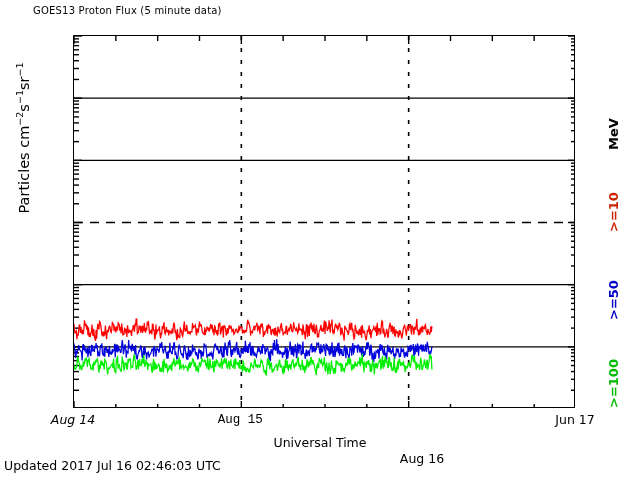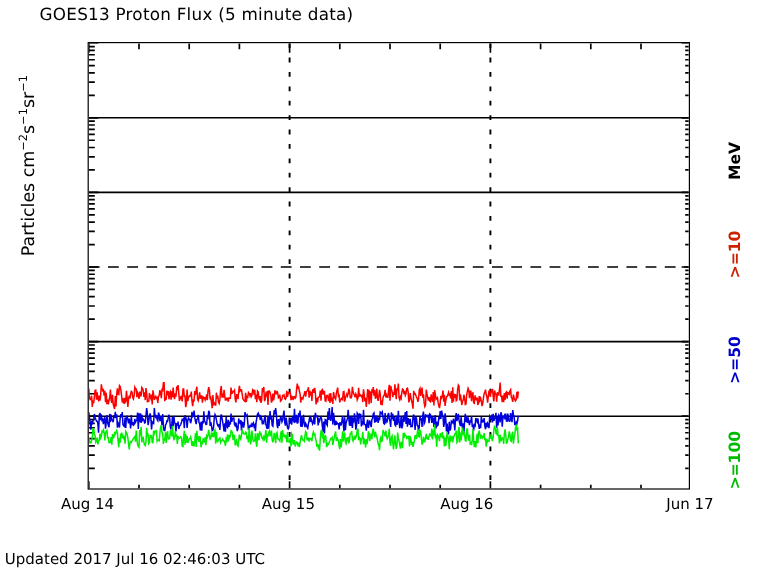--- a/index.html
+++ b/index.html
@@ -6,21 +6,21 @@
   body{
     width:640px;height:480px;background:#ffffff;
     font-family:"DejaVu Sans","Liberation Sans",sans-serif;
     color:#000;overflow:hidden;position:relative;
   }
   #root{position:absolute;left:0;top:0;width:640px;height:480px;}
 
   .txt{position:absolute;white-space:pre;line-height:1;}
 
   
-  #chart-title{left:33px;top:6px;font-size:14px;letter-spacing:.2px;}
+  #chart-title{left:33px;top:6px;font-size:10px;letter-spacing:.2px;}
   #begin-label{left:417px;top:8px;font-size:12.5px;letter-spacing:.2px;}
 
   
   #plot-frame{
     position:absolute;left:73px;top:35px;width:502px;height:373px;
     border:1.6px solid #000;box-sizing:border-box;background:#fff;
   }
   #plot-clip{position:absolute;inset:0;overflow:hidden;}
   #plot-svg{position:absolute;left:0;top:0;}
   #ytitle{
@@ -206,25 +206,26 @@
           <polyline points="0.00,307.52 0.58,312.26 1.16,316.63 1.74,322.06 2.32,314.91 2.91,317.67 3.49,314.66 4.07,313.48 4.65,309.00 5.23,311.89 5.81,313.44 6.39,314.88 6.97,314.98 7.55,316.77 8.13,324.50 8.72,309.98 9.30,308.11 9.88,314.11 10.46,309.33 11.04,314.27 11.62,313.48 12.20,317.43 12.78,313.88 13.36,311.71 13.94,321.28 14.53,316.20 15.11,309.90 15.69,316.05 16.27,318.38 16.85,320.06 17.43,308.88 18.01,315.81 18.59,309.43 19.17,313.96 19.75,314.15 20.34,315.88 20.92,309.88 21.50,312.21 22.08,307.12 22.66,312.39 23.24,309.29 23.82,320.36 24.40,316.26 24.98,317.46 25.56,320.27 26.15,312.31 26.73,309.14 27.31,311.78 27.89,307.37 28.47,317.76 29.05,318.91 29.63,319.40 30.21,312.05 30.79,320.59 31.38,311.03 31.96,310.94 32.54,313.76 33.12,316.79 33.70,312.87 34.28,315.69 34.86,321.00 35.44,309.89 36.02,318.18 36.60,315.72 37.19,318.30 37.77,317.77 38.35,313.06 38.93,315.78 39.51,314.53 40.09,314.02 40.67,307.76 41.25,321.39 41.83,308.49 42.41,315.78 43.00,308.40 43.58,316.49 44.16,309.48 44.74,314.09 45.32,313.23 45.90,314.11 46.48,316.38 47.06,316.06 47.64,309.94 48.22,304.09 48.81,308.42 49.39,318.19 49.97,315.06 50.55,310.77 51.13,308.44 51.71,312.26 52.29,321.81 52.87,315.67 53.45,316.59 54.03,316.94 54.62,304.05 55.20,310.54 55.78,311.65 56.36,309.89 56.94,313.53 57.52,314.54 58.10,307.81 58.68,309.70 59.26,314.93 59.84,310.76 60.43,313.07 61.01,318.10 61.59,309.01 62.17,319.33 62.75,322.74 63.33,322.87 63.91,318.24 64.49,317.19 65.07,314.79 65.66,315.10 66.24,311.99 66.82,309.48 67.40,312.49 67.98,320.07 68.56,321.84 69.14,317.23 69.72,311.33 70.30,319.19 70.88,310.58 71.47,316.11 72.05,317.12 72.63,323.52 73.21,316.59 73.79,318.61 74.37,315.32 74.95,321.49 75.53,319.12 76.11,318.68 76.69,317.56 77.28,315.68 77.86,313.45 78.44,313.99 79.02,312.94 79.60,320.74 80.18,310.07 80.76,311.66 81.34,314.04 81.92,320.64 82.50,314.19 83.09,312.22 83.67,313.62 84.25,313.62 84.83,316.67 85.41,314.23 85.99,307.26 86.57,311.28 87.15,310.86 87.73,306.08 88.31,311.82 88.90,315.16 89.48,317.43 90.06,313.56 90.64,313.08 91.22,309.72 91.80,315.92 92.38,317.23 92.96,322.62 93.54,315.46 94.13,322.82 94.71,314.91 95.29,316.95 95.87,306.82 96.45,314.77 97.03,315.90 97.61,317.63 98.19,317.57 98.77,311.30 99.35,312.18 99.94,306.33 100.52,307.73 101.10,318.95 101.68,315.68 102.26,318.98 102.84,322.93 103.42,322.48 104.00,319.82 104.58,311.89 105.16,309.39 105.75,310.91 106.33,313.93 106.91,316.97 107.49,318.76 108.07,319.33 108.65,317.31 109.23,322.28 109.81,313.11 110.39,309.37 110.97,312.22 111.56,315.50 112.14,319.03 112.72,323.46 113.30,316.84 113.88,323.84 114.46,311.10 115.04,319.42 115.62,320.24 116.20,313.90 116.78,319.82 117.37,315.36 117.95,317.76 118.53,308.59 119.11,315.53 119.69,313.04 120.27,312.29 120.85,312.28 121.43,317.67 122.01,318.69 122.59,316.11 123.18,319.02 123.76,323.30 124.34,321.07 124.92,312.71 125.50,316.09 126.08,316.81 126.66,314.07 127.24,322.89 127.82,315.90 128.41,316.31 128.99,320.31 129.57,317.48 130.15,307.46 130.73,310.21 131.31,310.40 131.89,309.69 132.47,316.00 133.05,322.01 133.63,320.41 134.22,318.86 134.80,319.42 135.38,317.83 135.96,319.98 136.54,317.38 137.12,316.41 137.70,319.45 138.28,318.34 138.86,323.40 139.44,315.71 140.03,312.31 140.61,309.06 141.19,308.26 141.77,310.45 142.35,310.25 142.93,314.14 143.51,311.43 144.09,312.71 144.67,317.69 145.25,315.55 145.84,316.56 146.42,312.53 147.00,310.15 147.58,317.70 148.16,319.79 148.74,321.44 149.32,310.68 149.90,321.30 150.48,313.69 151.06,306.58 151.65,313.59 152.23,311.05 152.81,318.59 153.39,319.17 153.97,311.00 154.55,305.75 155.13,309.38 155.71,304.07 156.29,308.94 156.88,318.07 157.46,320.83 158.04,313.19 158.62,318.83 159.20,314.66 159.78,311.80 160.36,312.33 160.94,315.56 161.52,314.09 162.10,309.93 162.69,306.11 163.27,316.07 163.85,318.70 164.43,311.95 165.01,315.69 165.59,320.45 166.17,321.44 166.75,320.09 167.33,312.56 167.91,317.13 168.50,312.38 169.08,317.89 169.66,311.00 170.24,314.24 170.82,315.14 171.40,304.68 171.98,315.54 172.56,315.22 173.14,309.72 173.72,316.40 174.31,316.20 174.89,308.16 175.47,311.17 176.05,306.17 176.63,319.50 177.21,310.82 177.79,319.71 178.37,315.00 178.95,309.75 179.53,316.83 180.12,319.86 180.70,316.88 181.28,318.07 181.86,319.89 182.44,320.89 183.02,317.27 183.60,314.57 184.18,310.58 184.76,315.57 185.34,313.15 185.93,315.18 186.51,317.34 187.09,316.11 187.67,310.08 188.25,317.66 188.83,308.06 189.41,311.03 189.99,311.25 190.57,310.90 191.16,318.46 191.74,313.84 192.32,314.78 192.90,312.28 193.48,311.59 194.06,313.28 194.64,319.40 195.22,323.70 195.80,315.23 196.38,325.12 196.97,313.66 197.55,313.90 198.13,317.30 198.71,318.36 199.29,306.96 199.87,313.91 200.45,304.10 201.03,312.56 201.61,314.73 202.19,311.24 202.78,303.16 203.36,317.82 203.94,307.94 204.52,312.87 205.10,318.43 205.68,314.61 206.26,318.01 206.84,316.24 207.42,317.09 208.00,317.07 208.59,321.80 209.17,315.92 209.75,318.24 210.33,318.12 210.91,314.73 211.49,310.65 212.07,317.16 212.65,323.55 213.23,311.73 213.81,322.51 214.40,316.41 214.98,314.68 215.56,312.47 216.14,305.56 216.72,313.30 217.30,318.78 217.88,311.35 218.46,318.97 219.04,310.41 219.63,320.57 220.21,313.66 220.79,314.82 221.37,308.41 221.95,312.40 222.53,322.10 223.11,318.71 223.69,308.37 224.27,309.48 224.85,317.39 225.44,308.44 226.02,312.57 226.60,308.74 227.18,319.31 227.76,316.15 228.34,317.01 228.92,305.59 229.50,316.88 230.08,317.80 230.66,317.96 231.25,322.94 231.83,316.41 232.41,313.66 232.99,320.52 233.57,317.11 234.15,314.37 234.73,317.41 235.31,319.98 235.89,313.74 236.47,312.58 237.06,308.89 237.64,308.17 238.22,316.34 238.80,310.41 239.38,315.64 239.96,310.42 240.54,312.99 241.12,316.43 241.70,311.79 242.28,314.20 242.87,307.32 243.45,307.79 244.03,308.70 244.61,307.42 245.19,311.84 245.77,316.85 246.35,317.29 246.93,308.25 247.51,316.71 248.09,313.89 248.68,314.82 249.26,309.85 249.84,308.21 250.42,313.23 251.00,315.07 251.58,319.86 252.16,307.58 252.74,313.37 253.32,308.75 253.91,314.76 254.49,311.63 255.07,317.86 255.65,318.66 256.23,310.27 256.81,318.02 257.39,315.86 257.97,306.31 258.55,314.84 259.13,320.83 259.72,317.92 260.30,310.71 260.88,320.98 261.46,318.67 262.04,310.30 262.62,315.66 263.20,311.76 263.78,307.38 264.36,317.30 264.94,306.53 265.53,319.60 266.11,312.62 266.69,313.98 267.27,318.09 267.85,312.99 268.43,319.55 269.01,319.40 269.59,319.43 270.17,311.45 270.75,309.46 271.34,314.05 271.92,322.32 272.50,311.22 273.08,312.65 273.66,318.43 274.24,318.82 274.82,322.58 275.40,319.86 275.98,310.85 276.56,314.32 277.15,312.28 277.73,319.74 278.31,310.04 278.89,307.04 279.47,317.17 280.05,316.01 280.63,309.29 281.21,310.60 281.79,311.30 282.38,310.19 282.96,310.03 283.54,316.73 284.12,309.04 284.70,309.61 285.28,312.48 285.86,316.32 286.44,311.89 287.02,312.59 287.60,319.68 288.19,312.89 288.77,310.01 289.35,321.02 289.93,315.32 290.51,318.69 291.09,318.10 291.67,311.97 292.25,312.56 292.83,306.65 293.41,313.21 294.00,306.17 294.58,309.17 295.16,310.51 295.74,319.75 296.32,316.78 296.90,308.51 297.48,313.65 298.06,323.55 298.64,316.98 299.22,325.45 299.81,325.47 300.39,315.49 300.97,322.77 301.55,321.44 302.13,314.94 302.71,315.50 303.29,316.30 303.87,312.97 304.45,315.70 305.03,322.61 305.62,311.51 306.20,308.17 306.78,314.89 307.36,311.76 307.94,308.85 308.52,314.03 309.10,317.07 309.68,319.10 310.26,311.25 310.84,317.45 311.43,320.75 312.01,316.85 312.59,324.49 313.17,314.80 313.75,308.77 314.33,315.67 314.91,310.93 315.49,316.35 316.07,311.73 316.66,315.37 317.24,318.21 317.82,314.98 318.40,315.35 318.98,310.76 319.56,319.88 320.14,317.89 320.72,322.93 321.30,317.01 321.88,319.98 322.47,312.35 323.05,313.70 323.63,315.38 324.21,312.65 324.79,317.05 325.37,321.33 325.95,319.20 326.53,320.76 327.11,311.29 327.69,316.17 328.28,313.63 328.86,316.00 329.44,312.45 330.02,318.84 330.60,321.71 331.18,316.28 331.76,320.05 332.34,316.84 332.92,318.39 333.50,320.79 334.09,310.83 334.67,311.93 335.25,312.78 335.83,309.60 336.41,316.00 336.99,308.88 337.57,314.61 338.15,312.60 338.73,312.18 339.31,308.05 339.90,320.37 340.48,311.53 341.06,318.58 341.64,309.89 342.22,310.85 342.80,316.07 343.38,307.50 343.96,309.14 344.54,319.61 345.13,311.18 345.71,311.65 346.29,310.28 346.87,313.54 347.45,308.59 348.03,314.90 348.61,314.96 349.19,308.66 349.77,313.90 350.35,315.05 350.94,314.94 351.52,308.27 352.10,311.73 352.68,315.82 353.26,305.79 353.84,309.41 354.42,311.06 355.00,317.74 355.58,317.84 356.16,315.92 356.75,317.08 357.33,314.52 357.91,310.64" fill="none" stroke="#0000dd" stroke-width="1.25" stroke-linejoin="miter" stroke-linecap="butt"></polyline>
           <polyline points="0.00,328.37 0.58,332.75 1.16,332.29 1.74,332.95 2.32,331.02 2.91,329.23 3.49,321.21 4.07,321.41 4.65,325.62 5.23,327.01 5.81,332.65 6.39,331.76 6.97,328.74 7.55,334.31 8.13,331.55 8.72,330.49 9.30,325.38 9.88,328.88 10.46,327.35 11.04,323.24 11.62,323.85 12.20,322.30 12.78,324.38 13.36,331.00 13.94,324.98 14.53,323.35 15.11,322.76 15.69,328.78 16.27,328.84 16.85,332.91 17.43,332.98 18.01,332.49 18.59,328.16 19.17,334.58 19.75,325.70 20.34,328.97 20.92,328.32 21.50,324.87 22.08,325.74 22.66,324.23 23.24,322.86 23.82,324.52 24.40,331.70 24.98,336.63 25.56,328.83 26.15,332.97 26.73,325.76 27.31,325.28 27.89,329.29 28.47,326.93 29.05,328.91 29.63,327.14 30.21,333.80 30.79,323.61 31.38,324.58 31.96,325.68 32.54,328.81 33.12,333.83 33.70,338.52 34.28,332.97 34.86,332.00 35.44,332.50 36.02,331.37 36.60,330.37 37.19,329.43 37.77,328.62 38.35,327.82 38.93,332.10 39.51,322.88 40.09,329.43 40.67,334.73 41.25,336.02 41.83,336.71 42.41,322.38 43.00,327.11 43.58,319.73 44.16,332.62 44.74,328.38 45.32,328.50 45.90,332.60 46.48,334.77 47.06,335.29 47.64,332.43 48.22,320.53 48.81,326.76 49.39,326.12 49.97,333.70 50.55,332.74 51.13,326.51 51.71,328.03 52.29,327.45 52.87,332.84 53.45,332.85 54.03,322.88 54.62,325.24 55.20,323.53 55.78,323.99 56.36,322.39 56.94,331.59 57.52,330.45 58.10,330.75 58.68,331.29 59.26,324.83 59.84,319.89 60.43,318.33 61.01,324.37 61.59,325.49 62.17,334.00 62.75,330.17 63.33,330.48 63.91,324.16 64.49,333.15 65.07,325.97 65.66,323.23 66.24,329.76 66.82,329.59 67.40,329.21 67.98,323.18 68.56,323.12 69.14,327.67 69.72,318.74 70.30,326.41 70.88,330.17 71.47,329.63 72.05,323.50 72.63,328.21 73.21,325.99 73.79,333.89 74.37,327.48 74.95,329.46 75.53,329.07 76.11,328.64 76.69,327.90 77.28,329.53 77.86,335.88 78.44,336.12 79.02,328.01 79.60,322.94 80.18,334.52 80.76,325.70 81.34,332.85 81.92,327.44 82.50,333.08 83.09,331.48 83.67,329.70 84.25,329.62 84.83,328.17 85.41,330.51 85.99,335.65 86.57,331.68 87.15,335.41 87.73,335.57 88.31,331.89 88.90,324.98 89.48,336.37 90.06,323.06 90.64,329.59 91.22,328.68 91.80,332.28 92.38,327.45 92.96,329.26 93.54,336.74 94.13,331.71 94.71,334.28 95.29,329.31 95.87,330.83 96.45,332.72 97.03,328.32 97.61,335.04 98.19,327.29 98.77,328.43 99.35,325.82 99.94,322.29 100.52,327.57 101.10,329.91 101.68,328.98 102.26,324.38 102.84,328.16 103.42,324.71 104.00,328.25 104.58,323.39 105.16,322.31 105.75,333.76 106.33,323.78 106.91,331.39 107.49,332.02 108.07,330.59 108.65,329.65 109.23,329.00 109.81,332.67 110.39,331.22 110.97,330.81 111.56,329.88 112.14,331.34 112.72,331.26 113.30,332.79 113.88,335.49 114.46,329.79 115.04,331.13 115.62,325.95 116.20,331.91 116.78,326.65 117.37,328.72 117.95,327.41 118.53,323.02 119.11,323.36 119.69,325.09 120.27,330.80 120.85,326.71 121.43,327.07 122.01,335.19 122.59,331.40 123.18,330.58 123.76,335.01 124.34,335.76 124.92,331.28 125.50,326.17 126.08,328.90 126.66,330.01 127.24,326.65 127.82,322.59 128.41,323.65 128.99,325.49 129.57,325.70 130.15,325.64 130.73,324.16 131.31,324.75 131.89,329.87 132.47,327.06 133.05,332.78 133.63,320.79 134.22,326.87 134.80,334.22 135.38,330.88 135.96,322.89 136.54,328.23 137.12,331.73 137.70,331.68 138.28,330.69 138.86,325.10 139.44,332.84 140.03,336.35 140.61,324.89 141.19,328.31 141.77,330.93 142.35,323.32 142.93,326.96 143.51,324.65 144.09,328.82 144.67,328.69 145.25,330.35 145.84,328.04 146.42,329.83 147.00,327.34 147.58,322.28 148.16,332.87 148.74,326.57 149.32,327.22 149.90,324.31 150.48,323.16 151.06,327.55 151.65,324.79 152.23,322.77 152.81,330.50 153.39,332.69 153.97,330.37 154.55,324.90 155.13,326.40 155.71,333.38 156.29,325.70 156.88,324.49 157.46,329.33 158.04,330.04 158.62,330.60 159.20,331.51 159.78,326.58 160.36,323.37 160.94,332.89 161.52,322.43 162.10,327.98 162.69,326.40 163.27,327.34 163.85,329.21 164.43,326.33 165.01,332.53 165.59,324.04 166.17,332.14 166.75,332.39 167.33,332.47 167.91,329.05 168.50,336.08 169.08,325.42 169.66,326.55 170.24,334.53 170.82,332.45 171.40,330.83 171.98,336.11 172.56,334.11 173.14,332.43 173.72,332.75 174.31,335.00 174.89,334.10 175.47,336.56 176.05,332.93 176.63,329.46 177.21,326.57 177.79,329.59 178.37,330.68 178.95,330.50 179.53,331.60 180.12,327.14 180.70,323.65 181.28,324.57 181.86,330.37 182.44,330.35 183.02,328.48 183.60,332.03 184.18,329.38 184.76,329.44 185.34,329.86 185.93,331.64 186.51,326.54 187.09,324.13 187.67,326.13 188.25,325.57 188.83,328.93 189.41,331.14 189.99,335.48 190.57,334.86 191.16,336.69 191.74,334.25 192.32,339.58 192.90,329.63 193.48,323.58 194.06,322.12 194.64,329.27 195.22,324.26 195.80,333.31 196.38,329.86 196.97,326.47 197.55,328.31 198.13,336.63 198.71,332.89 199.29,334.73 199.87,333.90 200.45,332.25 201.03,330.84 201.61,329.33 202.19,329.28 202.78,328.49 203.36,334.97 203.94,331.09 204.52,329.07 205.10,325.79 205.68,323.54 206.26,331.55 206.84,328.38 207.42,330.54 208.00,330.72 208.59,335.74 209.17,338.13 209.75,329.90 210.33,336.62 210.91,331.30 211.49,323.36 212.07,331.90 212.65,326.05 213.23,324.46 213.81,332.31 214.40,333.63 214.98,328.77 215.56,331.85 216.14,327.97 216.72,333.51 217.30,330.14 217.88,325.58 218.46,325.15 219.04,323.27 219.63,329.92 220.21,331.49 220.79,329.04 221.37,330.61 221.95,326.71 222.53,328.59 223.11,326.96 223.69,322.44 224.27,321.03 224.85,330.83 225.44,327.61 226.02,330.04 226.60,334.28 227.18,329.46 227.76,329.33 228.34,323.88 228.92,334.14 229.50,329.35 230.08,331.69 230.66,336.89 231.25,329.85 231.83,334.20 232.41,330.77 232.99,323.36 233.57,325.16 234.15,331.51 234.73,327.64 235.31,325.23 235.89,329.99 236.47,324.15 237.06,321.12 237.64,325.33 238.22,328.54 238.80,323.80 239.38,326.20 239.96,327.95 240.54,330.52 241.12,333.86 241.70,335.20 242.28,339.10 242.87,329.87 243.45,328.40 244.03,331.76 244.61,331.37 245.19,322.27 245.77,324.00 246.35,325.09 246.93,327.66 247.51,322.84 248.09,327.55 248.68,329.60 249.26,328.35 249.84,326.45 250.42,321.25 251.00,333.15 251.58,335.55 252.16,328.62 252.74,327.35 253.32,332.87 253.91,338.53 254.49,332.54 255.07,326.82 255.65,333.49 256.23,338.05 256.81,334.66 257.39,324.51 257.97,329.95 258.55,331.39 259.13,334.86 259.72,337.93 260.30,332.00 260.88,334.83 261.46,337.46 262.04,324.63 262.62,329.04 263.20,325.73 263.78,326.62 264.36,327.16 264.94,329.13 265.53,328.21 266.11,329.02 266.69,327.00 267.27,336.08 267.85,327.62 268.43,329.59 269.01,334.77 269.59,332.11 270.17,336.43 270.75,333.59 271.34,331.15 271.92,327.21 272.50,327.22 273.08,329.95 273.66,325.43 274.24,321.65 274.82,327.72 275.40,328.03 275.98,322.58 276.56,323.23 277.15,329.56 277.73,334.46 278.31,332.88 278.89,327.99 279.47,331.91 280.05,332.14 280.63,328.48 281.21,325.56 281.79,330.06 282.38,327.93 282.96,330.64 283.54,327.75 284.12,325.71 284.70,326.19 285.28,327.26 285.86,321.14 286.44,330.26 287.02,322.55 287.60,327.07 288.19,317.78 288.77,327.85 289.35,327.34 289.93,336.55 290.51,326.18 291.09,326.97 291.67,328.97 292.25,331.65 292.83,325.09 293.41,326.53 294.00,328.43 294.58,324.09 295.16,329.47 295.74,326.95 296.32,336.00 296.90,328.67 297.48,335.63 298.06,330.35 298.64,323.80 299.22,327.71 299.81,330.07 300.39,338.35 300.97,326.76 301.55,331.99 302.13,328.98 302.71,327.33 303.29,332.70 303.87,328.73 304.45,327.11 305.03,325.66 305.62,324.68 306.20,322.84 306.78,332.74 307.36,331.87 307.94,324.36 308.52,319.75 309.10,332.63 309.68,324.38 310.26,330.98 310.84,323.41 311.43,320.36 312.01,325.82 312.59,324.51 313.17,326.17 313.75,331.28 314.33,331.48 314.91,321.63 315.49,321.58 316.07,328.97 316.66,331.04 317.24,326.21 317.82,333.80 318.40,333.13 318.98,334.91 319.56,330.38 320.14,321.53 320.72,331.49 321.30,336.64 321.88,331.57 322.47,336.77 323.05,331.74 323.63,325.49 324.21,333.43 324.79,324.81 325.37,322.92 325.95,326.37 326.53,329.82 327.11,326.82 327.69,327.48 328.28,328.92 328.86,328.17 329.44,324.96 330.02,330.80 330.60,329.07 331.18,336.26 331.76,329.83 332.34,332.07 332.92,331.21 333.50,331.66 334.09,327.06 334.67,329.58 335.25,325.74 335.83,329.43 336.41,331.62 336.99,328.00 337.57,322.25 338.15,318.61 338.73,320.69 339.31,325.16 339.90,325.79 340.48,320.01 341.06,326.98 341.64,327.01 342.22,333.61 342.80,326.32 343.38,331.78 343.96,330.05 344.54,328.93 345.13,329.63 345.71,333.90 346.29,325.49 346.87,321.78 347.45,326.56 348.03,333.27 348.61,333.02 349.19,329.43 349.77,328.82 350.35,323.45 350.94,325.76 351.52,331.35 352.10,331.78 352.68,325.97 353.26,323.78 353.84,333.66 354.42,328.47 355.00,326.41 355.58,320.76 356.16,317.89 356.75,321.74 357.33,321.15 357.91,333.49" fill="none" stroke="#00ee00" stroke-width="1.25" stroke-linejoin="miter" stroke-linecap="butt"></polyline>
         </svg>
     </div>
   </div>
 
   <div id="y-axis-group"></div>
   <div id="ytitle">Particles cm<sup>−2</sup>s<sup>−1</sup>sr<sup>−1</sup></div>
 
   <div id="x-axis-group">
-      <div class="txt xlab" style="left: 73px;">Aug 14</div>
-      <div class="txt xlab" style="left: 240.333px;">Aug 15</div>
-      <div class="txt xlab" style="left: 389px;">Aug 16</div>
+      <div class="txt xlab" style="left: 73px; font-style: italic;">Aug 14</div>
+      <div class="txt xlab" style="left: 240.333px; font-family: Liberation Mono, monospace;">Aug 15</div>
+      <div class="txt xlab" style="left: 422px; margin-top: 39px;">Aug 16</div>
       <div class="txt xlab" style="left: 575px;">Jun 17</div>
     </div>
+  <div class="txt" id="xtitle">Universal Time</div>
 
   <div id="right-legend">
       <div class="rlab" style="top: 150px; color: rgb(0, 0, 0);">MeV</div>
       <div class="rlab" style="top: 232px; color: rgb(204, 34, 0);">&gt;=10</div>
       <div class="rlab" style="top: 320px; color: rgb(0, 0, 204);">&gt;=50</div>
       <div class="rlab" style="top: 408px; color: rgb(0, 187, 0);">&gt;=100</div>
     </div>
 
   <div class="txt" id="updated">Updated 2017 Jul 16 02:46:03 UTC</div>
 

